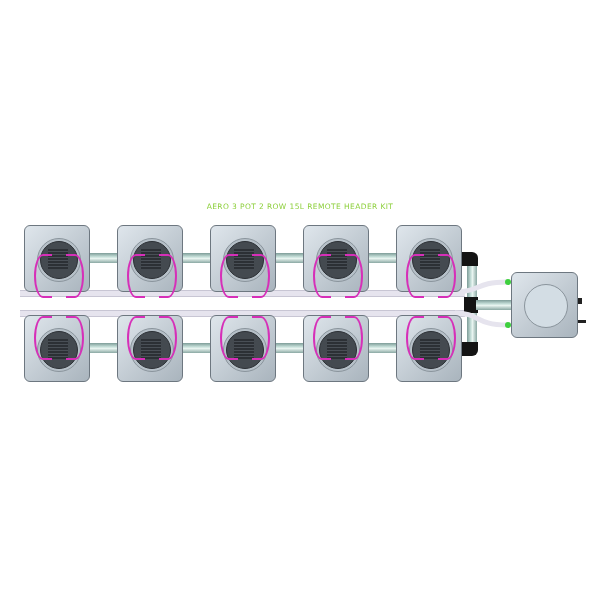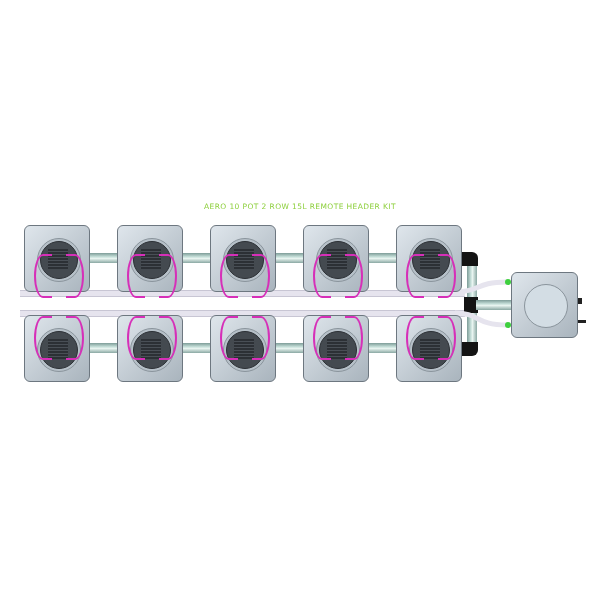--- a/index.html
+++ b/index.html
@@ -15,21 +15,21 @@
   .pot .tube{position:absolute;width:16px;height:40px;border:2px solid #d62fb8;border-radius:50% 0 0 50%;border-right:none;}
   .fitting{position:absolute;width:4px;height:6px;background:#222;}
   .elbow{position:absolute;background:#141414;border-radius:0 6px 0 0;}
   .res{position:absolute;left:511px;top:272px;width:67px;height:66px;border-radius:6px;background:linear-gradient(135deg,#dfe6ec,#a9b4bd);border:1px solid #6d7780;box-sizing:border-box;}
   .res .disc{position:absolute;left:12px;top:11px;width:42px;height:42px;border-radius:50%;background:#d3dde4;border:1px solid #8a949c;}
   .green{position:absolute;width:6px;height:6px;border-radius:50%;background:#3ecf3e;}
 </style>
 </head>
 <body>
 
-<div class="title">AERO 10 POT 2 ROW 15L REMOTE HEADER KIT</div>
+<div class="title">AERO 3 POT 2 ROW 15L REMOTE HEADER KIT</div>
 
 <div class="pipe-h" style="left:88px;top:253px;width:380px;"></div>
 <div class="pipe-h" style="left:88px;top:343px;width:380px;"></div>
 
 <div class="hose" style="left:20px;top:290px;width:445px;"></div>
 <div class="hose" style="left:20px;top:310px;width:445px;"></div>
 
 <div class="pipe-v" style="left:467px;top:262px;height:88px;"></div>
 <div class="elbow" style="left:462px;top:252px;width:16px;height:14px;"></div>
 <div class="elbow" style="left:462px;top:342px;width:16px;height:14px;border-radius:0 0 6px 0;"></div>

